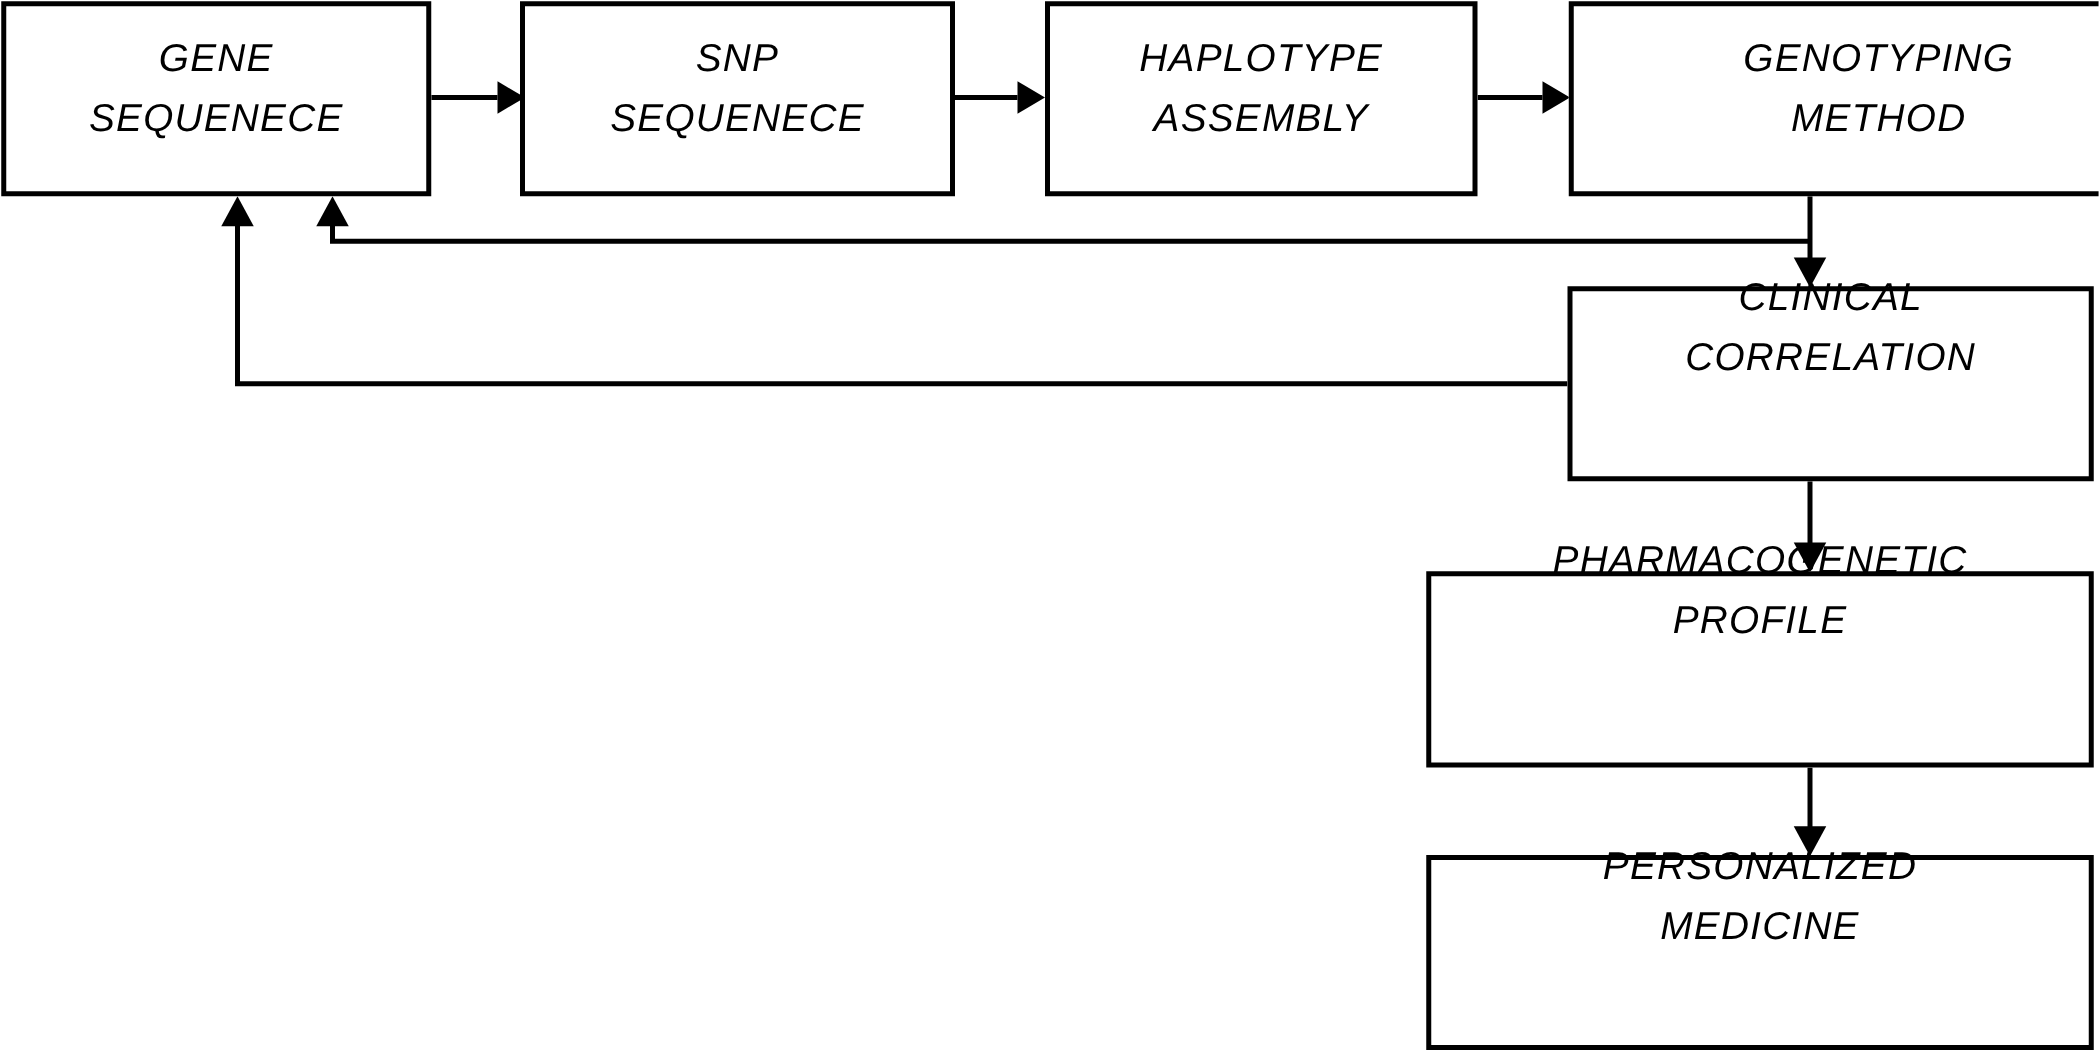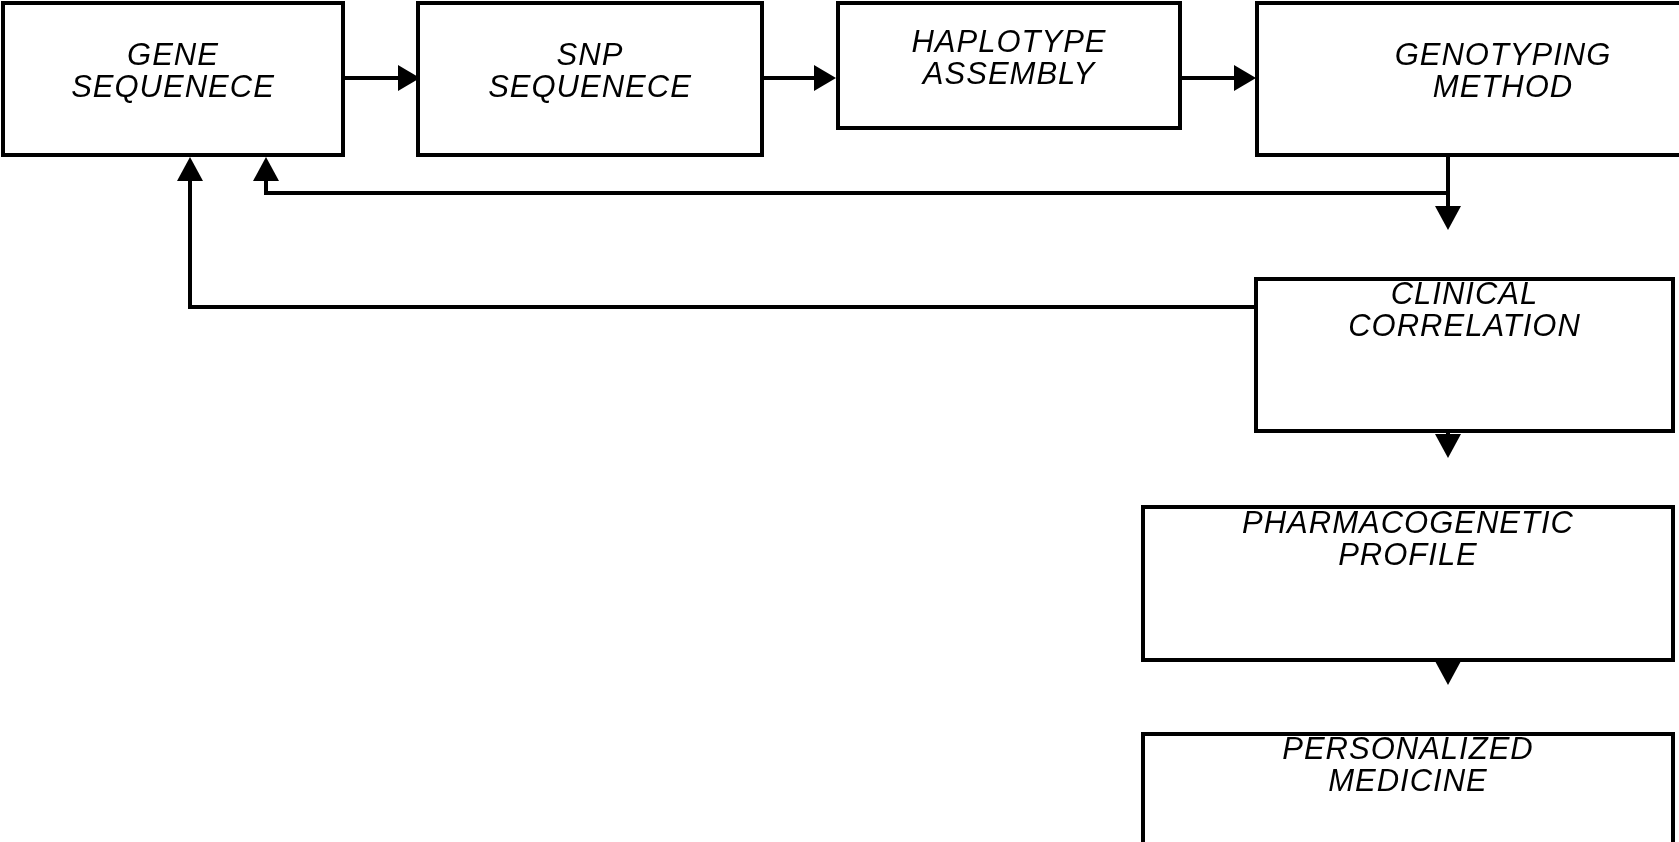--- a/index.html
+++ b/index.html
@@ -26,36 +26,36 @@
     position: absolute;
     box-sizing: border-box;
     background: #ffffff;
     border: 4px solid #000000;
     display: flex;
     align-items: center;
     justify-content: center;
     text-align: center;
     font-style: italic;
     font-size: 31px;
-    line-height: 32px;
+    line-height: 48px;
     letter-spacing: 1px;
     color: #000000;
   }
   .node .node-label {
     white-space: pre-line;
   }
   .node.top-row   { padding-bottom: 16px; }
-  .node.right-col { padding-bottom: 90px; margin-top: 48px; }
+  .node.right-col { padding-bottom: 90px; }
 
   .b1 { left: 1px;    top: 1px;   width: 344px; height: 156px; }
   .b2 { left: 416px;  top: 1px;   width: 348px; height: 156px; }
-  .b3 { left: 836px;  top: 1px;   width: 346px; height: 129px; }
+  .b3 { left: 836px;  top: 1px;   width: 346px; height: 156px; }
   .b4 { left: 1255px; top: 1px;   width: 496px; height: 156px; }
   .b5 { left: 1254px; top: 229px; width: 421px; height: 156px; }
-  .b6 { left: 1141px; top: 457px; width: 534px; height: 157px; }
+  .b6 { left: 1141px; top: 457px; width: 534px; height: 157px; align-items: flex-end; }
   .b7 { left: 1141px; top: 684px; width: 534px; height: 156px; }
 
   .edge-line {
     stroke: #000000;
     stroke-width: 4;
     fill: none;
   }
   .edge-head {
     fill: #000000;
     stroke: none;

